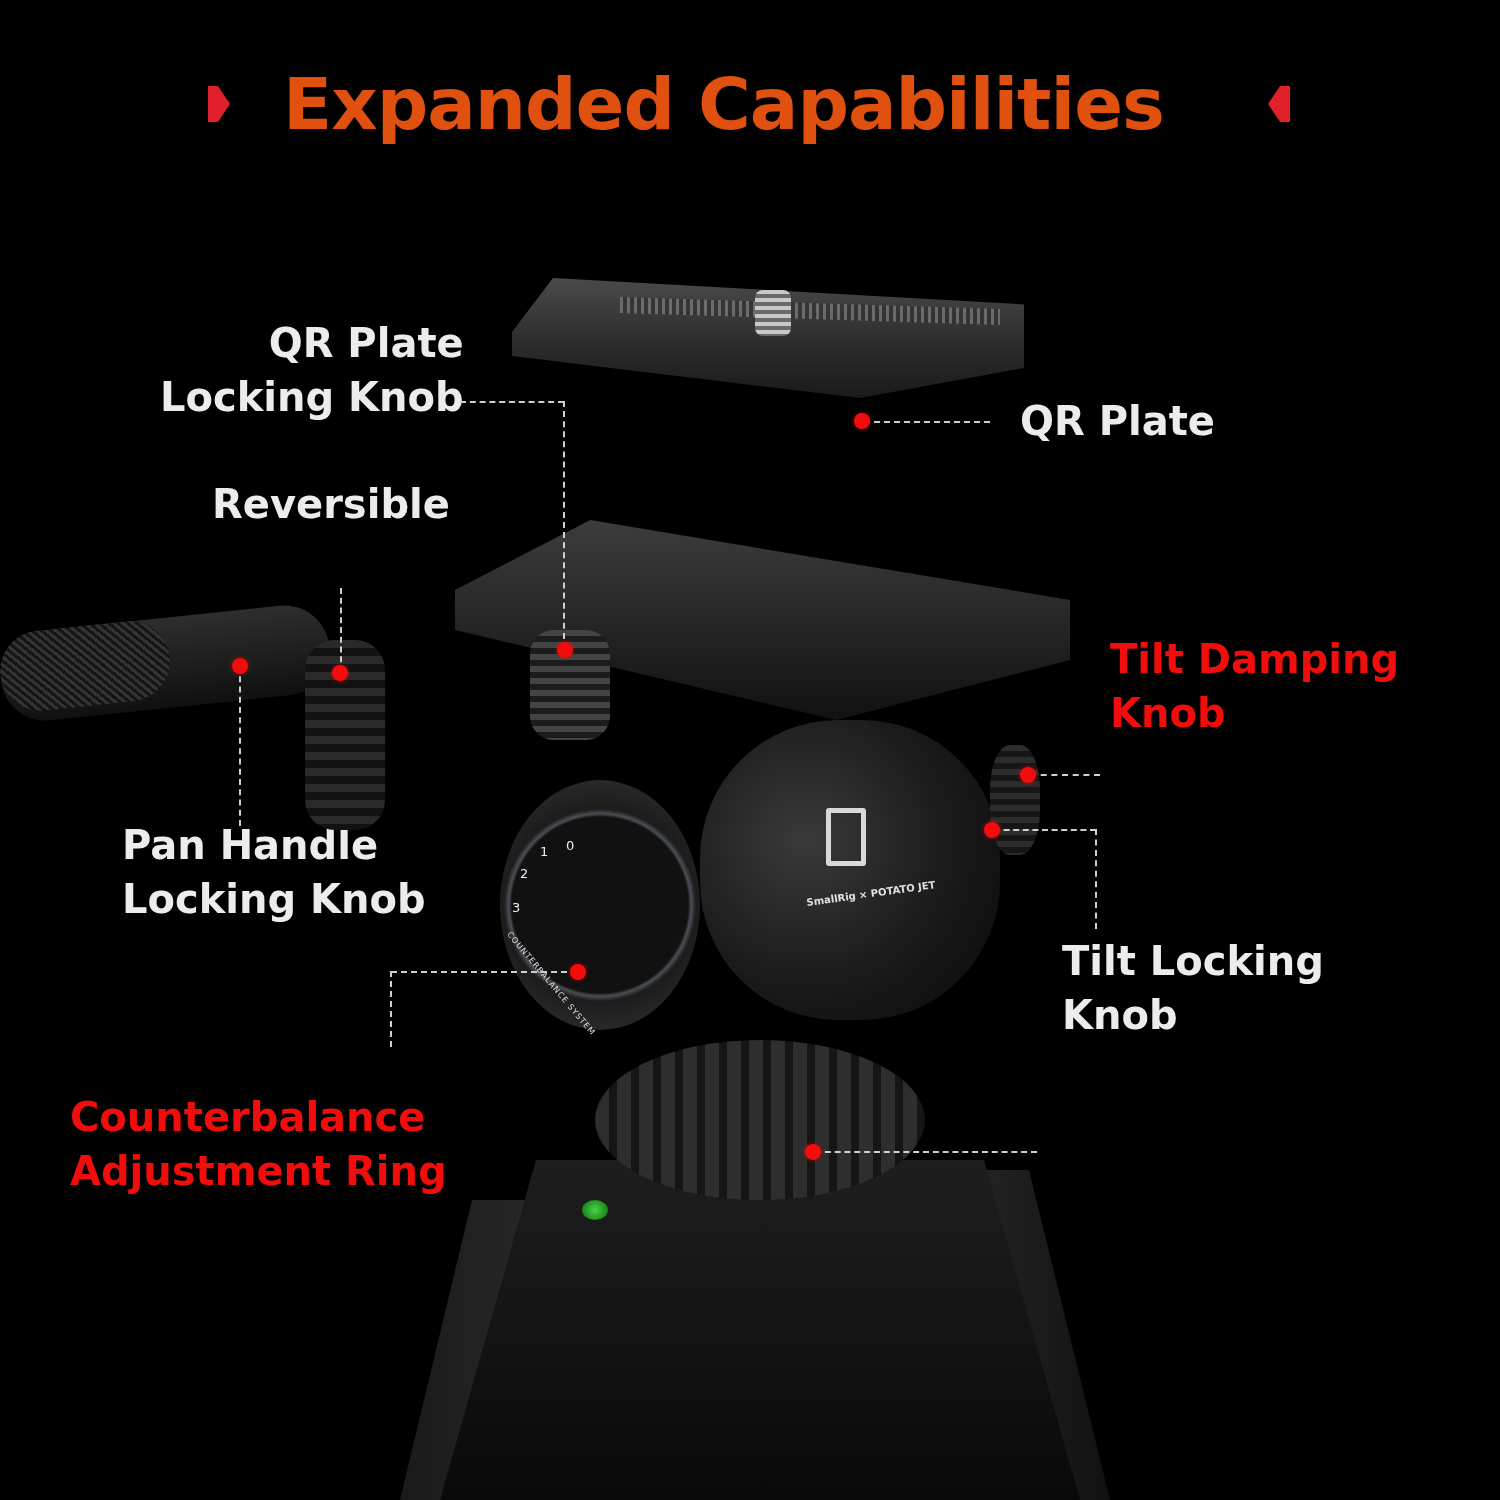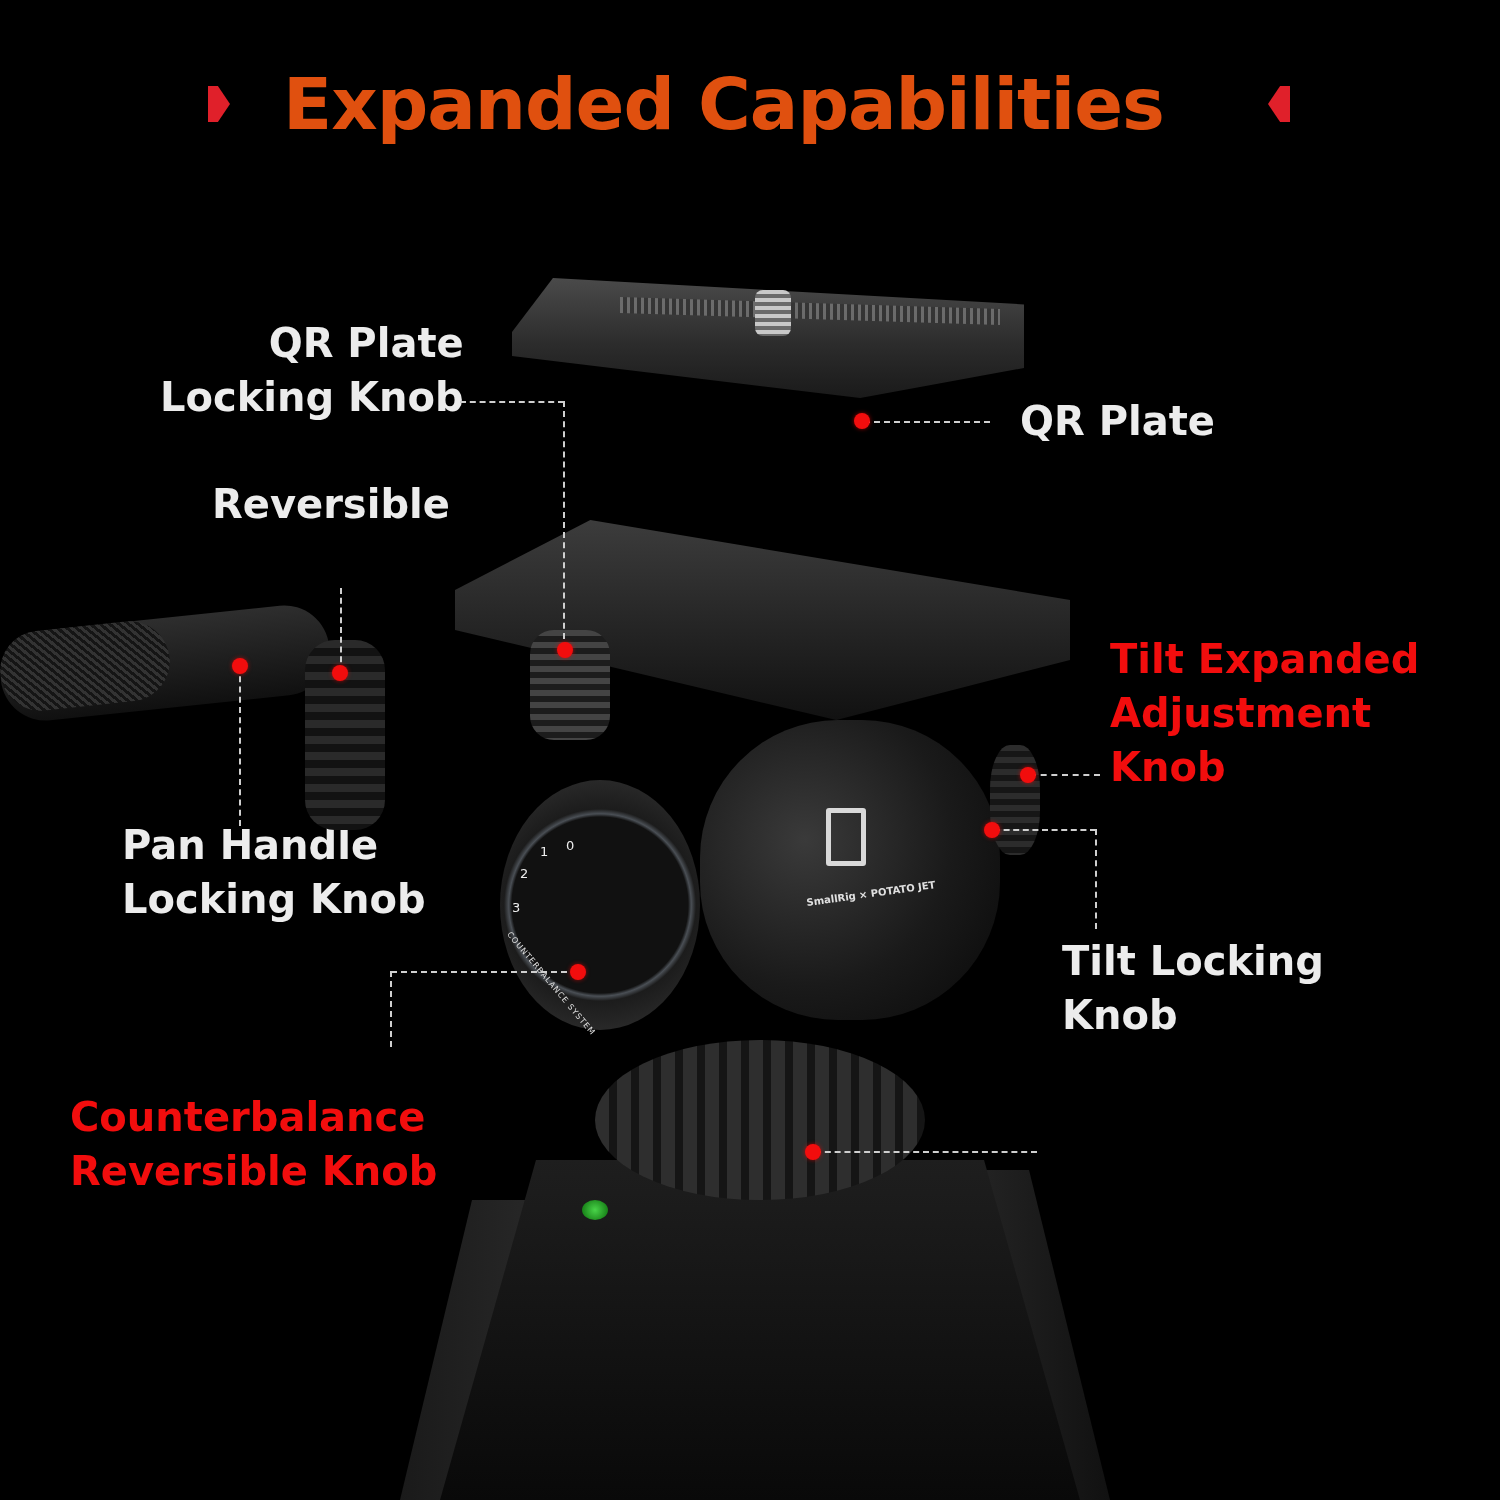--- a/index.html
+++ b/index.html
@@ -94,22 +94,21 @@
   <span>QR Plate</span>
 </div>
 
 <div class="label" style="left:212px; top:477px;">
   <span>Reversible</span>
 </div>
 <div class="vline" style="left:340px; top:588px; height:84px;"></div>
 <div class="dot" style="left:340px; top:673px;"></div>
 
 <div class="label red" style="left:1110px; top:632px;">
-  <span>Tilt Expanded</span>
-  <span>Adjustment</span>
+  <span>Tilt Damping</span>
   <span>Knob</span>
 </div>
 <div class="hline" style="left:1030px; top:774px; width:70px;"></div>
 <div class="dot" style="left:1028px; top:775px;"></div>
 
 <div class="dot" style="left:240px; top:666px;"></div>
 <div class="vline" style="left:239px; top:666px; height:160px;"></div>
 <div class="label" style="left:93px; top:818px;margin-left:29px;">
   <span>Pan Handle</span>
   <span>Locking Knob</span>
@@ -121,19 +120,19 @@
 <div class="label" style="left:1062px; top:934px;">
   <span>Tilt Locking</span>
   <span>Knob</span>
 </div>
 
 <div class="dot" style="left:578px; top:972px;"></div>
 <div class="hline" style="left:391px; top:971px; width:186px;"></div>
 <div class="vline" style="left:390px; top:971px; height:76px;"></div>
 <div class="label red" style="left:70px; top:1090px;">
   <span>Counterbalance</span>
-  <span>Reversible Knob</span>
+  <span>Adjustment Ring</span>
 </div>
 
 <div class="dot" style="left:813px; top:1152px;"></div>
 <div class="hline" style="left:815px; top:1151px; width:222px;"></div>
 <div class="label red" style="left:1057px; top:1126px;">
 </div>
 
 </body></html>

